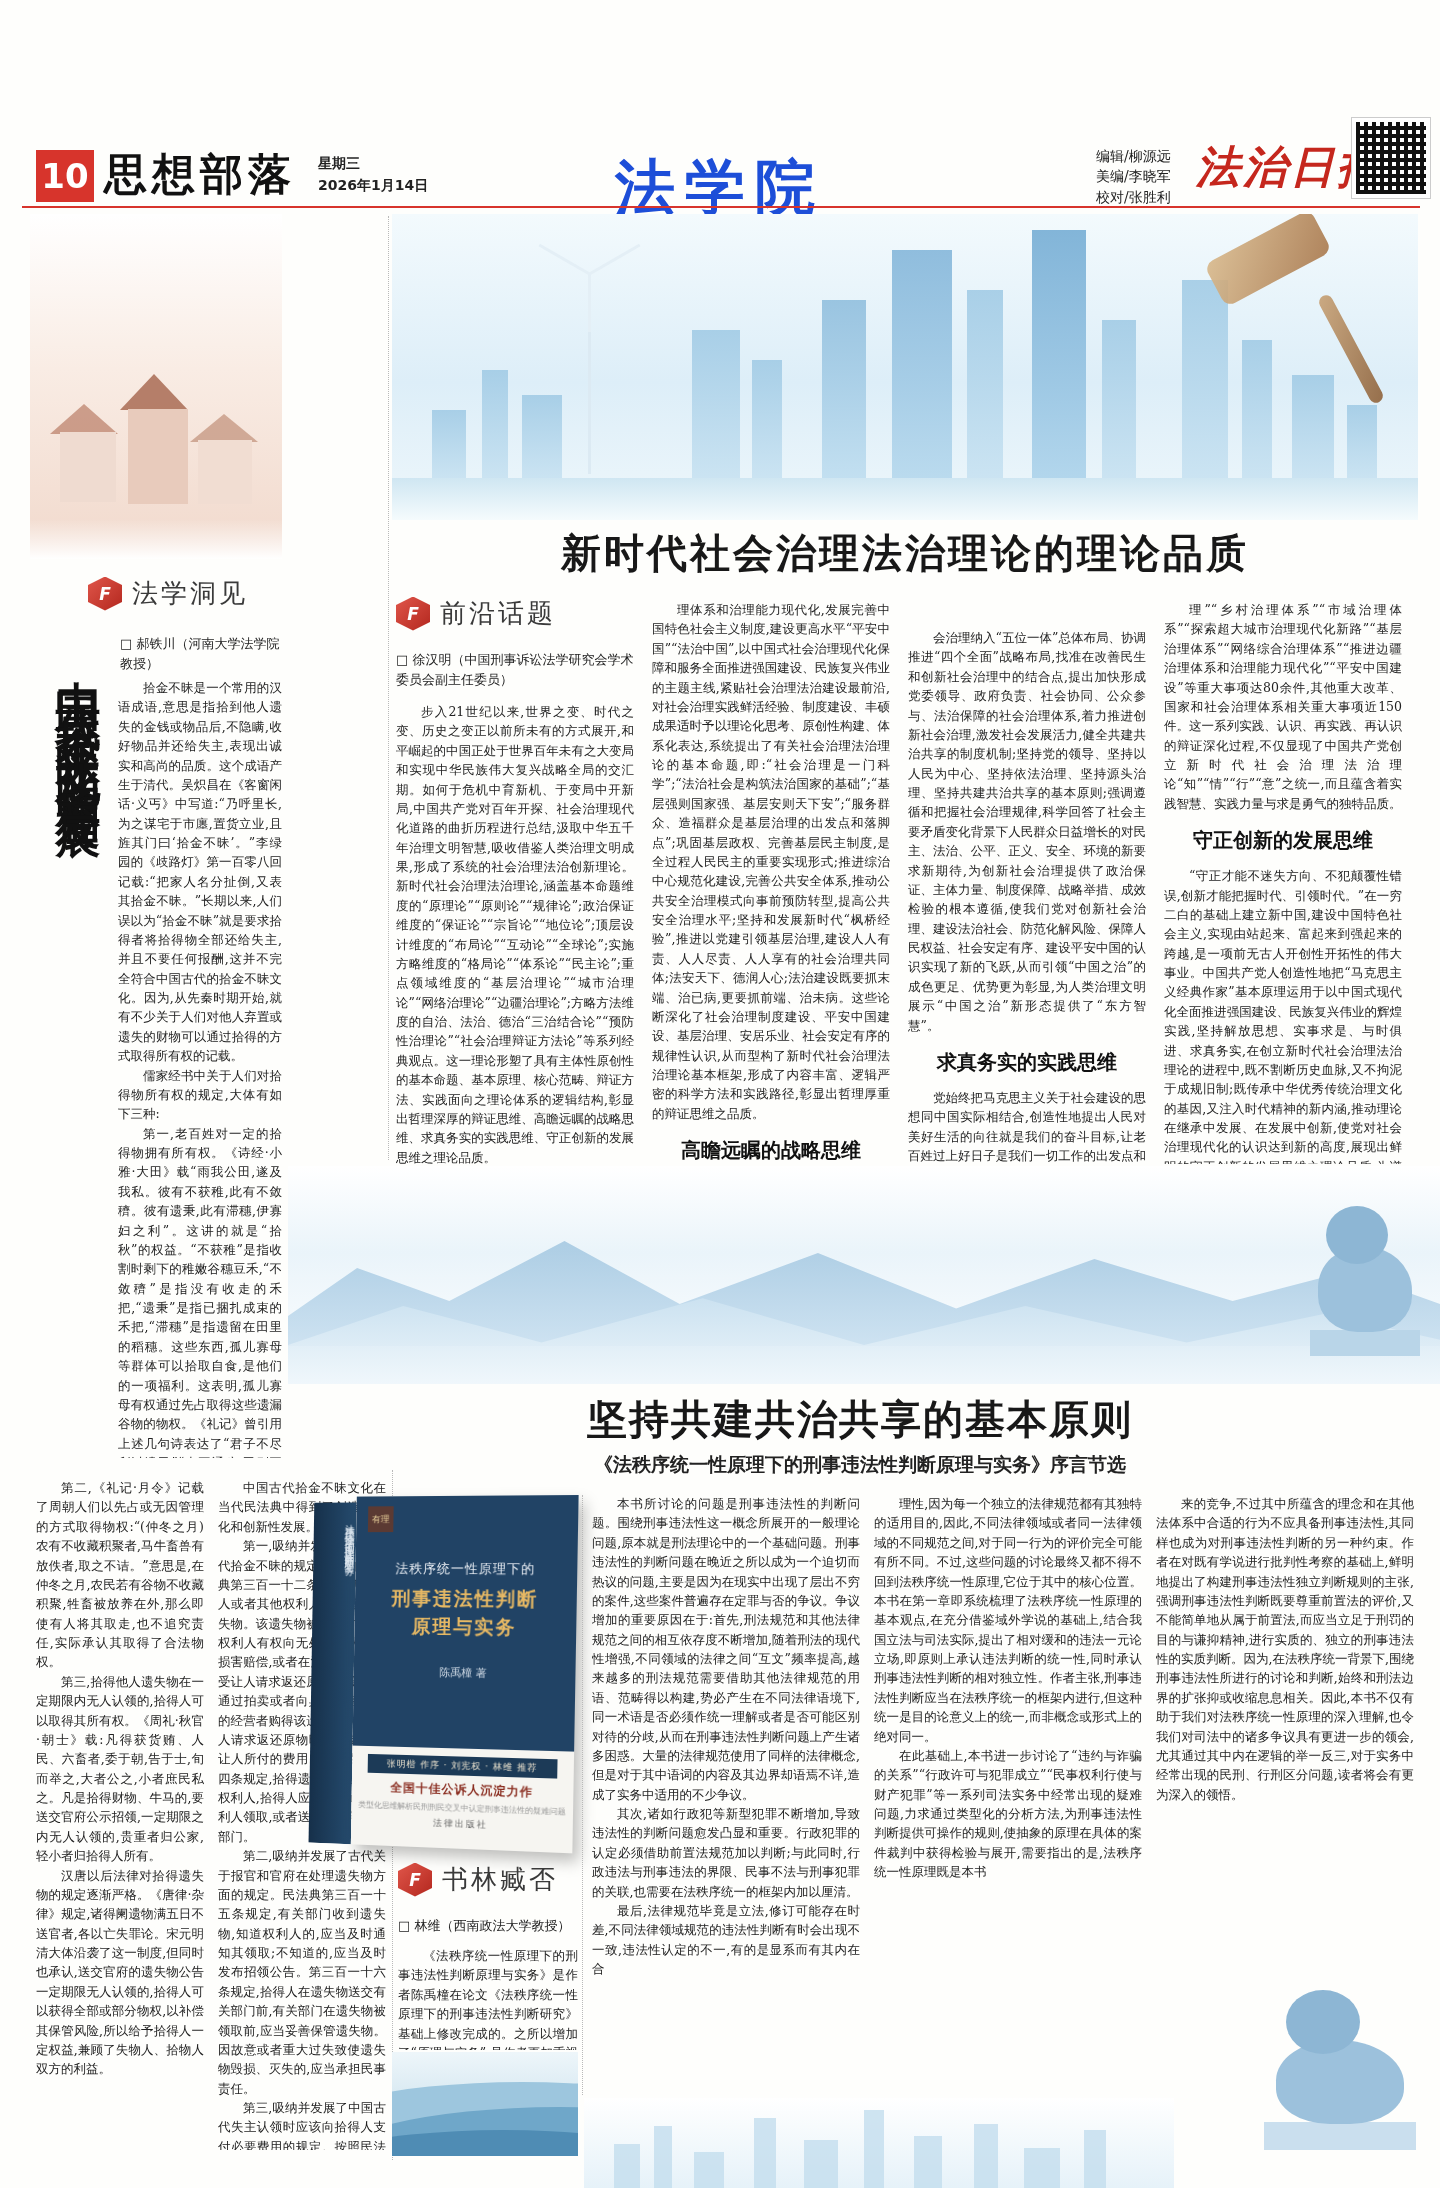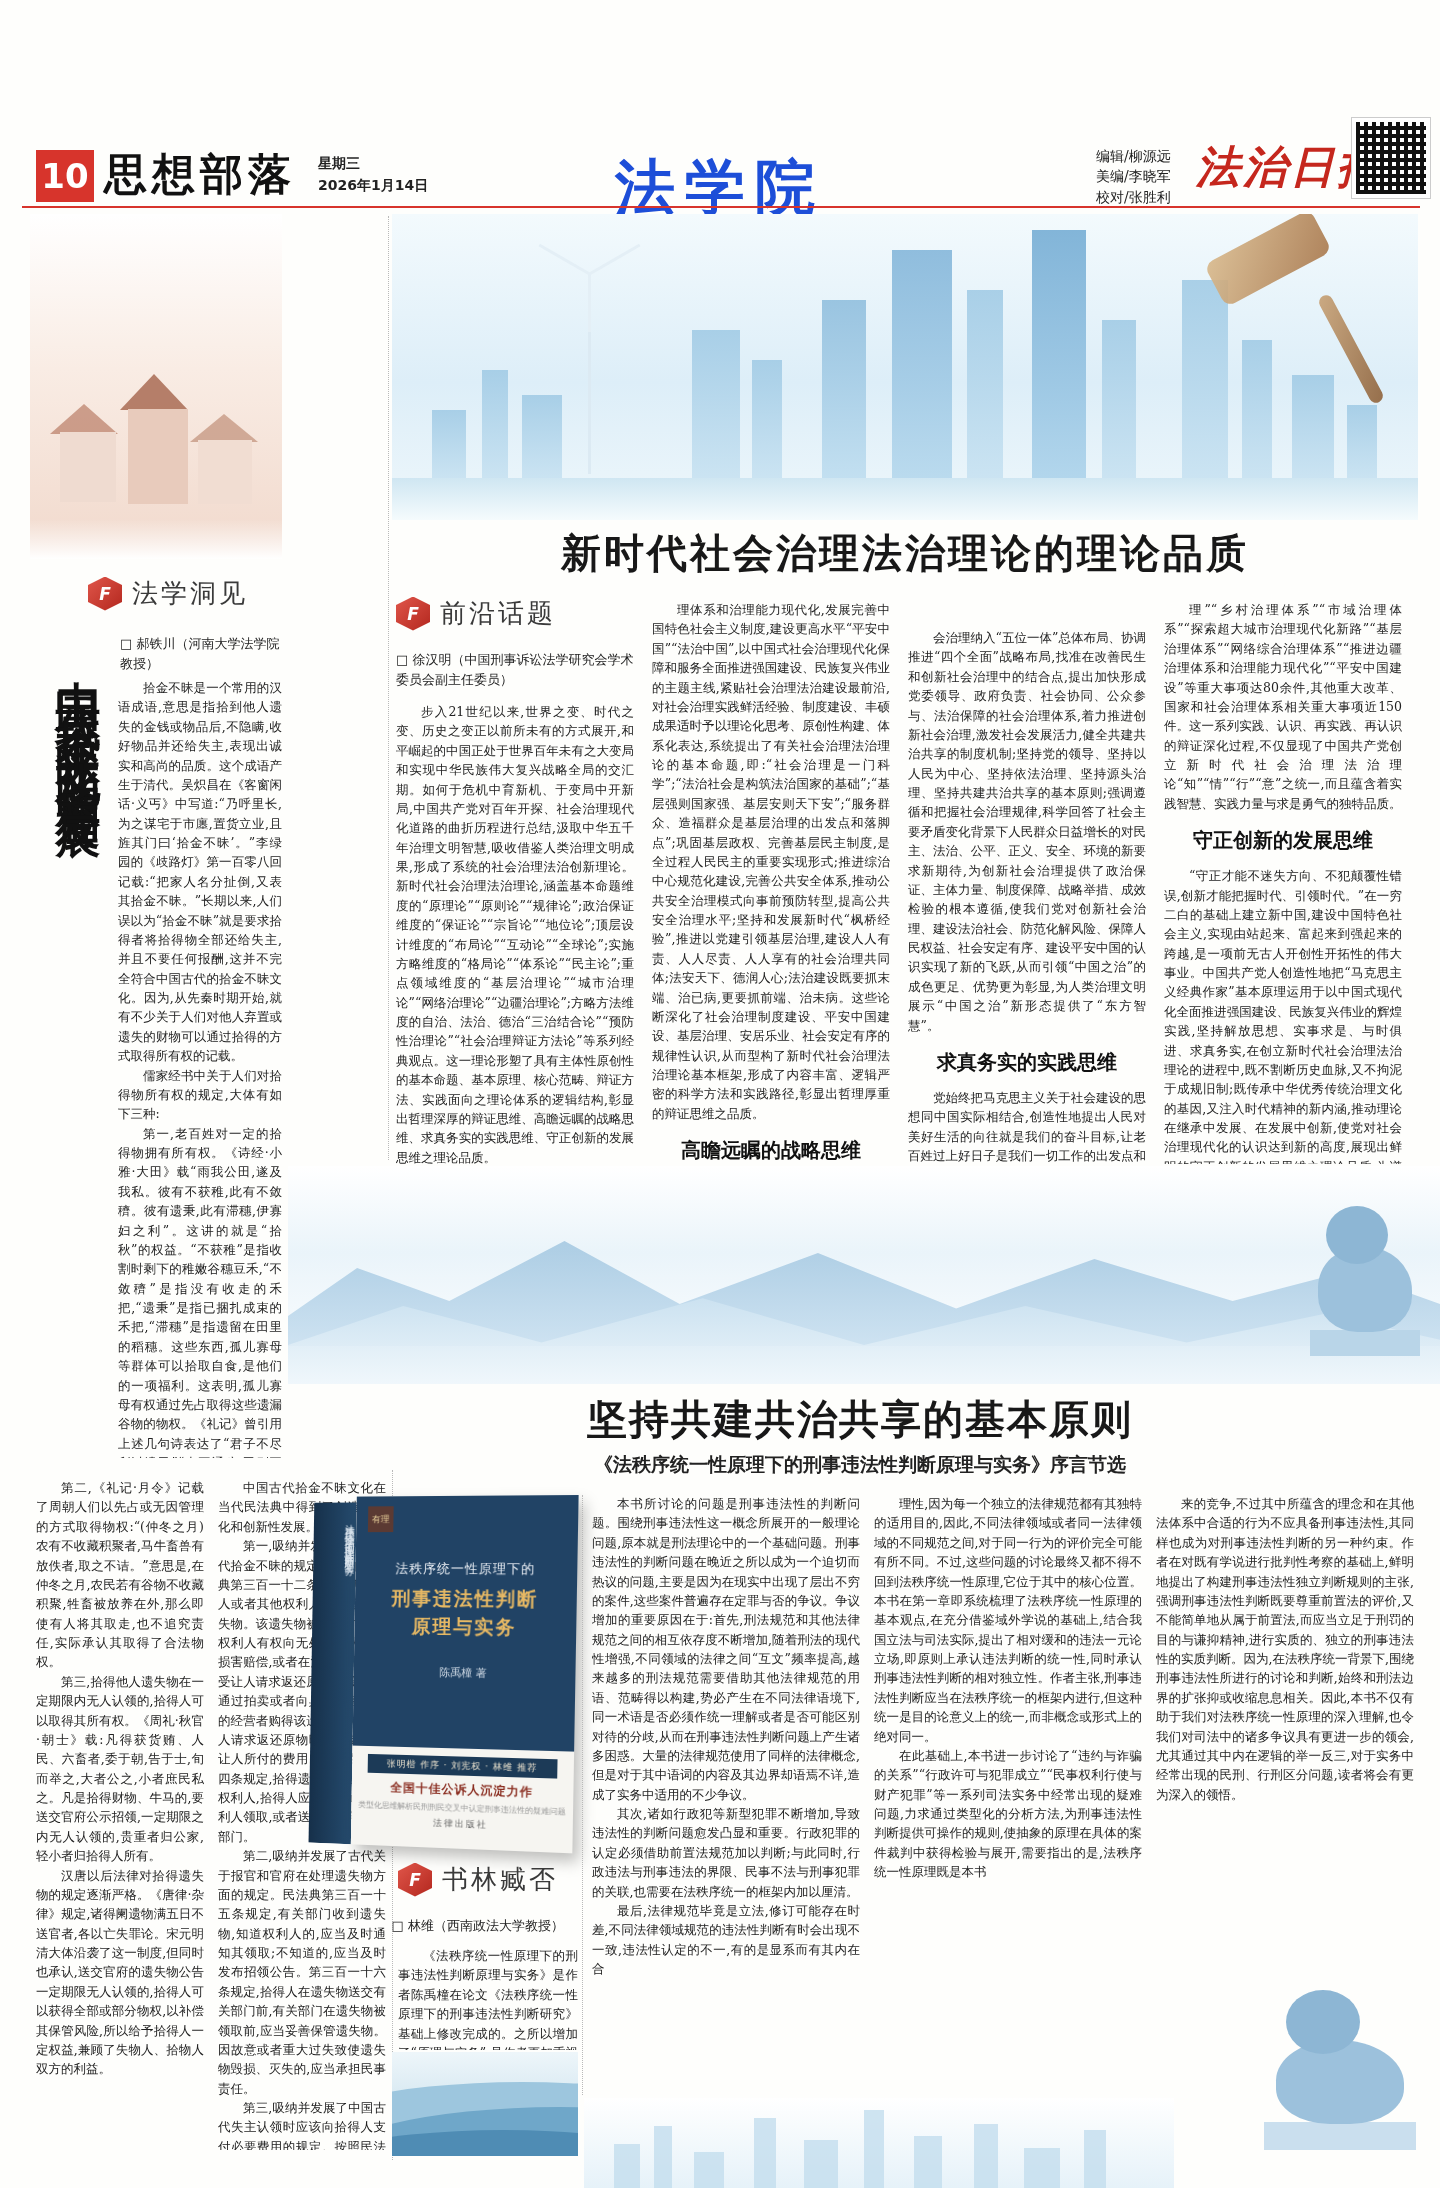--- a/index.html
+++ b/index.html
@@ -245,21 +245,21 @@
           <div class="publisher">法律出版社</div>
         </div>
       </div>
     </div>
   </div>
 
   <div class="abs labelrow" style="left:398px;top:1862px;">
     <span class="fcube">F</span>
     <span class="label-text">书林臧否</span>
   </div>
-  <div class="abs byline" style="left:384px;top:1916px;width:180px;text-align:right;">□ 林维（西南政法大学教授）</div>
+  <div class="abs byline" style="left:398px;top:1916px;width:180px;">□ 林维（西南政法大学教授）</div>
   <div class="abs colbox" style="left:398px;top:1946px;width:180px;height:104px;">
       <p class="para">《法秩序统一性原理下的刑事违法性判断原理与实务》是作者陈禹橦在论文《法秩序统一性原理下的刑事违法性判断研究》基础上修改完成的。之所以增加了“原理与实务”,是作者更加重视刑法理论的实践运用,而现实司法中又确实存在大量的疑难问题需要进行刑事违法性判断,以便进行科学正确的刑法归责。</p>
     </div>
 
   <div class="abs dotted-v" style="left:582px;top:1495px;height:600px;"></div>
 
   <div class="abs colbox" style="left:592px;top:1494px;width:268px;height:600px;">
       <p class="para">本书所讨论的问题是刑事违法性的判断问题。围绕刑事违法性这一概念所展开的一般理论问题,原本就是刑法理论中的一个基础问题。刑事违法性的判断问题在晚近之所以成为一个迫切而热议的问题,主要是因为在现实中出现了层出不穷的案件,这些案件普遍存在定罪与否的争议。争议增加的重要原因在于:首先,刑法规范和其他法律规范之间的相互依存度不断增加,随着刑法的现代性增强,不同领域的法律之间“互文”频率提高,越来越多的刑法规范需要借助其他法律规范的用语、范畴得以构建,势必产生在不同法律语境下,同一术语是否必须作统一理解或者是否可能区别对待的分歧,从而在刑事违法性判断问题上产生诸多困惑。大量的法律规范使用了同样的法律概念,但是对于其中语词的内容及其边界却语焉不详,造成了实务中适用的不少争议。</p>
       <p class="para">其次,诸如行政犯等新型犯罪不断增加,导致违法性的判断问题愈发凸显和重要。行政犯罪的认定必须借助前置法规范加以判断;与此同时,行政违法与刑事违法的界限、民事不法与刑事犯罪的关联,也需要在法秩序统一的框架内加以厘清。</p>
       <p class="para">最后,法律规范毕竟是立法,修订可能存在时差,不同法律领域规范的违法性判断有时会出现不一致,违法性认定的不一,有的是显系而有其内在合</p>

